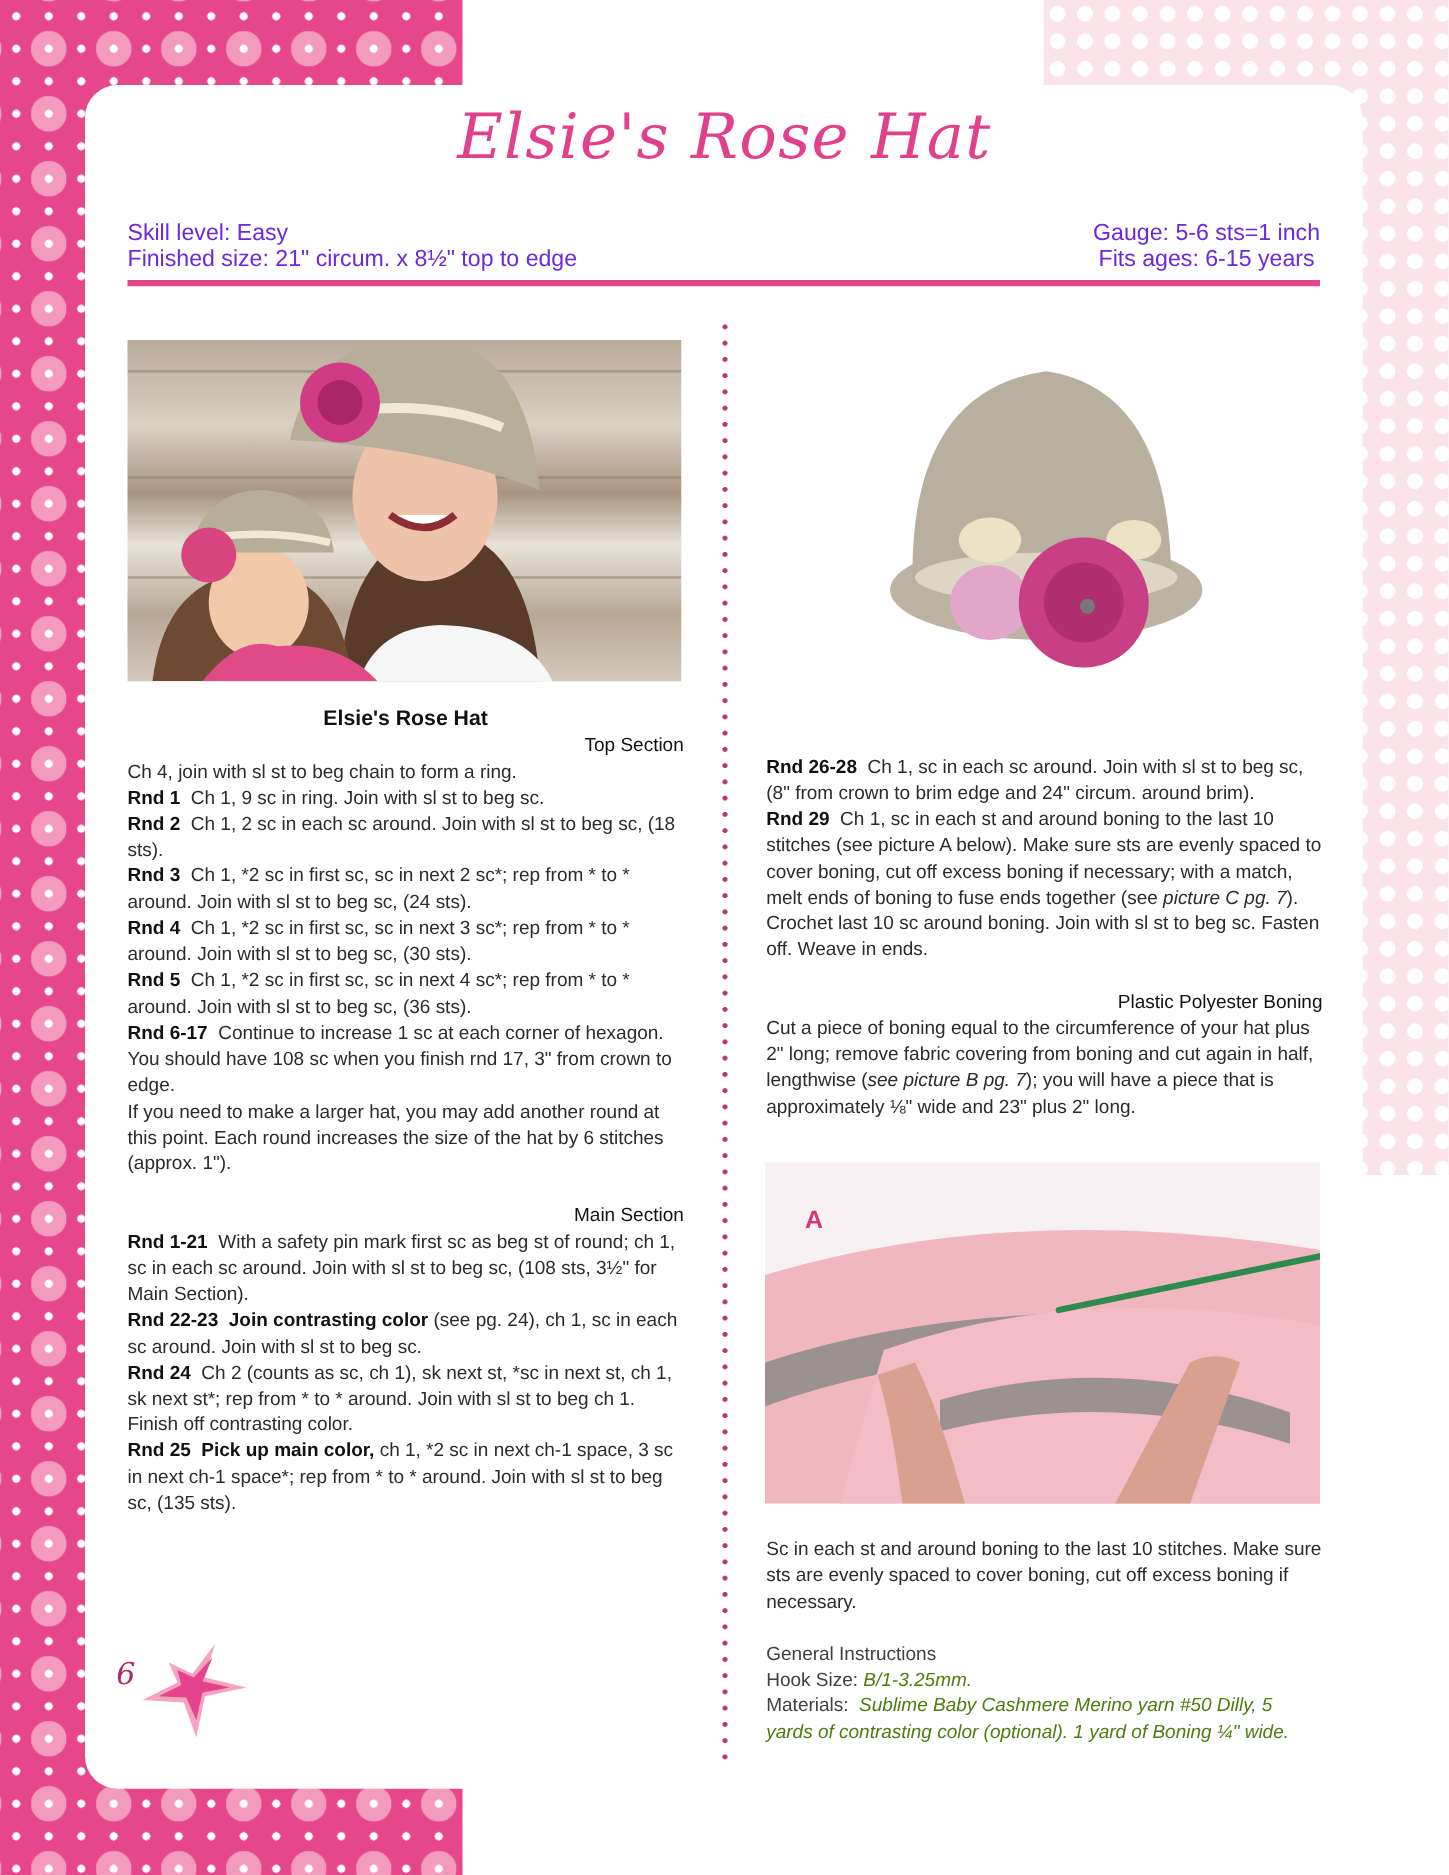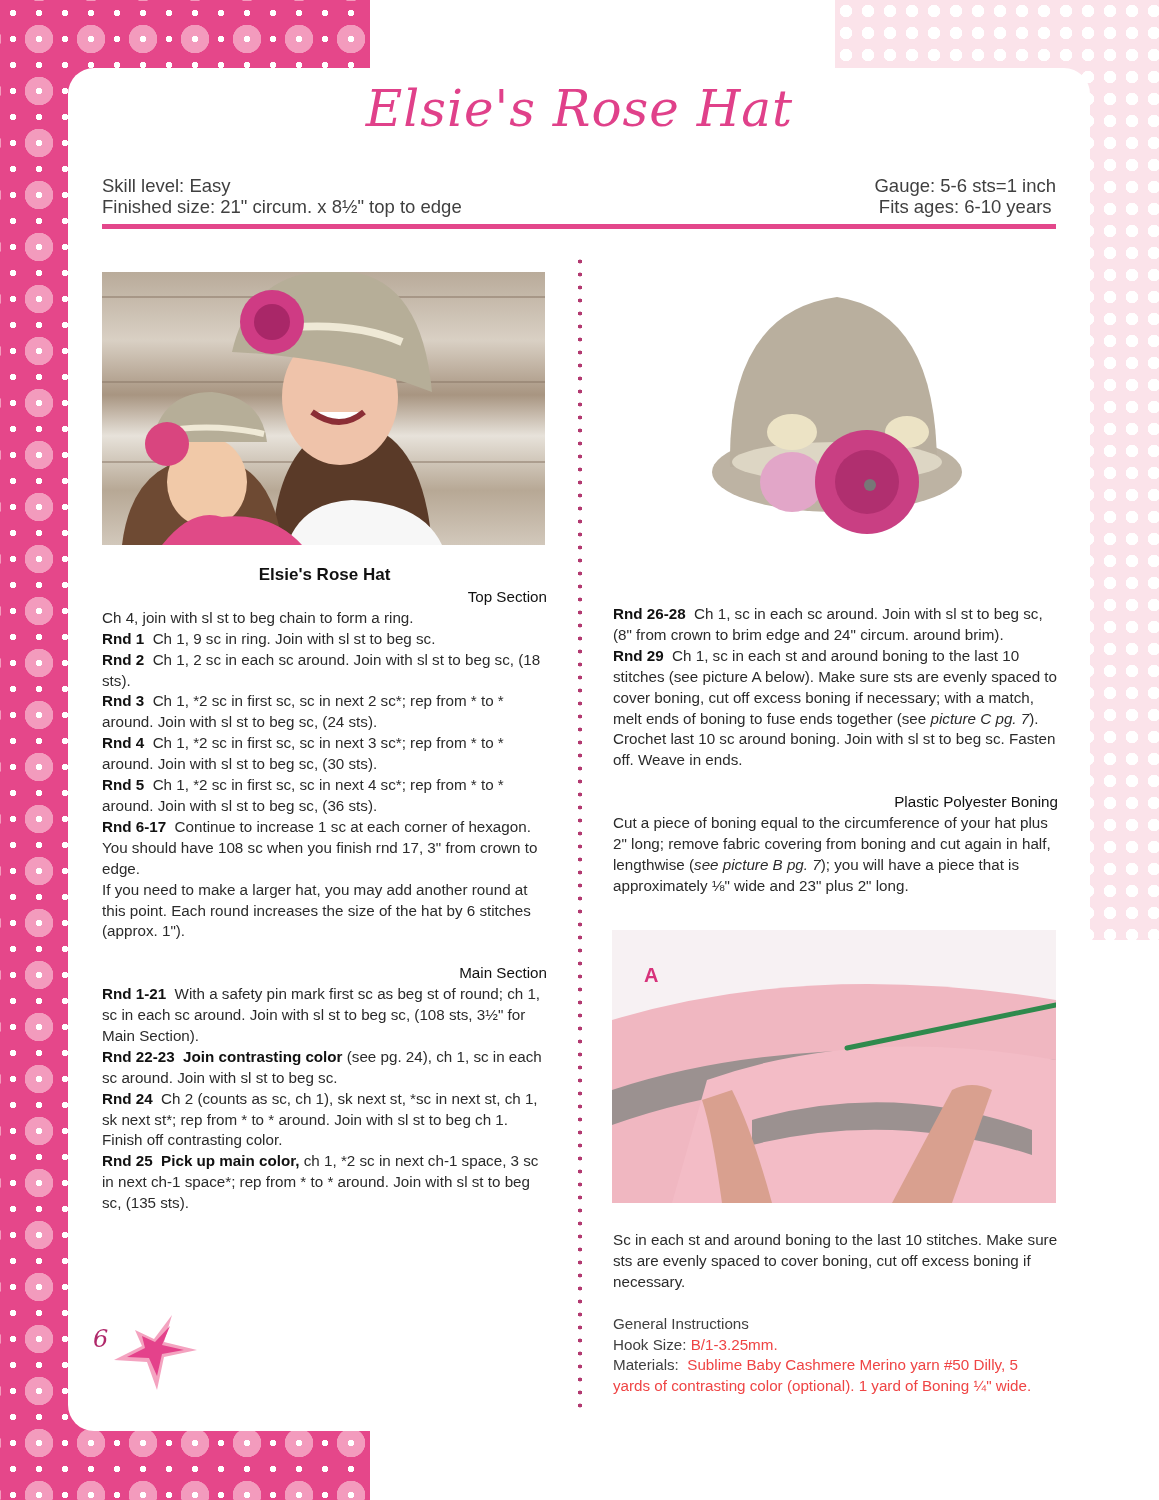--- a/index.html
+++ b/index.html
@@ -25,21 +25,21 @@
   #page-card {
     position:absolute; left:68px; top:68px; width:1022px; height:1363px;
     background:#ffffff; border-radius:26px;
   }
 
   .title {
     position:absolute; left:0; top:80px; width:1159px; text-align:center;
     color:#e0418a; font-family:"DejaVu Serif", serif; font-style:italic;
     font-size:50px; letter-spacing:1px;
   }
-  .meta { position:absolute; top:175px; color:#404040; font-family:"Liberation Sans", sans-serif; font-size:18.5px; line-height:21px; }
+  .meta { position:absolute; top:175px; color:#6d28d9; font-family:"Liberation Sans", sans-serif; font-size:18.5px; line-height:21px; }
   .meta.left { left:102px; }
   .meta.right { right:103px; text-align:center; }
   .rule { position:absolute; left:102px; top:224px; width:954px; height:5px; background:#e3478b; }
 
   .divider {
     position:absolute; left:578px; top:255px; width:4px; height:1160px;
     background-image:radial-gradient(circle, #b23970 0 1.8px, transparent 2.2px);
     background-size:4px 13px;
   }
 
@@ -51,42 +51,42 @@
 
   .col { position:absolute; font-family:"Liberation Sans", sans-serif; font-size:15.2px; line-height:20.9px; color:#2b2b2b; }
   #col-left { left:102px; top:565px; width:445px; }
   #col-right { left:613px; top:604px; width:445px; }
   .col-title { text-align:center; font-weight:bold; font-size:17px; margin-bottom:1px; color:#111; }
   .heading { color:#111;text-align:right; }
   .b { font-weight:bold; color:#111; }
   .i { font-style:italic; }
   .gap { height:20.9px; }
   .pink-h { color:#404040; }
-  .pink-t { color:#ef4444; }
+  .pink-t { color:#4d7c0f;font-style:italic; }
 
   #page-number { position:absolute; left:93px; top:1325px; color:#b0286a; font-size:24px; font-family:"DejaVu Serif", serif; font-style:italic; }
   #page-star { position:absolute; left:102px; top:1312px; }
 </style>
 </head>
 <body>
 
 <div id="border-left" class="pattern-pink"></div>
 <div id="border-right" class="pattern-light"></div>
 
 <div id="page-card"></div>
 
 <div class="title">Elsie's Rose Hat</div>
 
 <div class="meta left">
   <div>Skill level: Easy</div>
   <div>Finished size: 21" circum. x 8½" top to edge</div>
 </div>
 <div class="meta right">
   <div>Gauge: 5-6 sts=1 inch</div>
-  <div>Fits ages: 6-10 years</div>
+  <div>Fits ages: 6-15 years</div>
 </div>
 <div class="rule"></div>
 
 <div class="divider"></div>
 
 <div id="photo-girl" class="photo" title="Girl and doll wearing matching rose hats">
   <svg width="443" height="273" viewBox="0 0 443 273">
     <g stroke="#8a7766" stroke-width="2" opacity="0.5">
       <line x1="0" y1="25" x2="443" y2="25"></line>
         <line x1="0" y1="110" x2="443" y2="110"></line>

